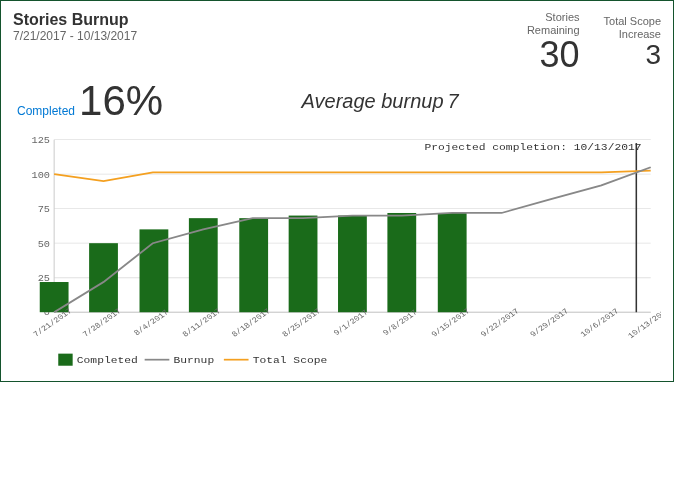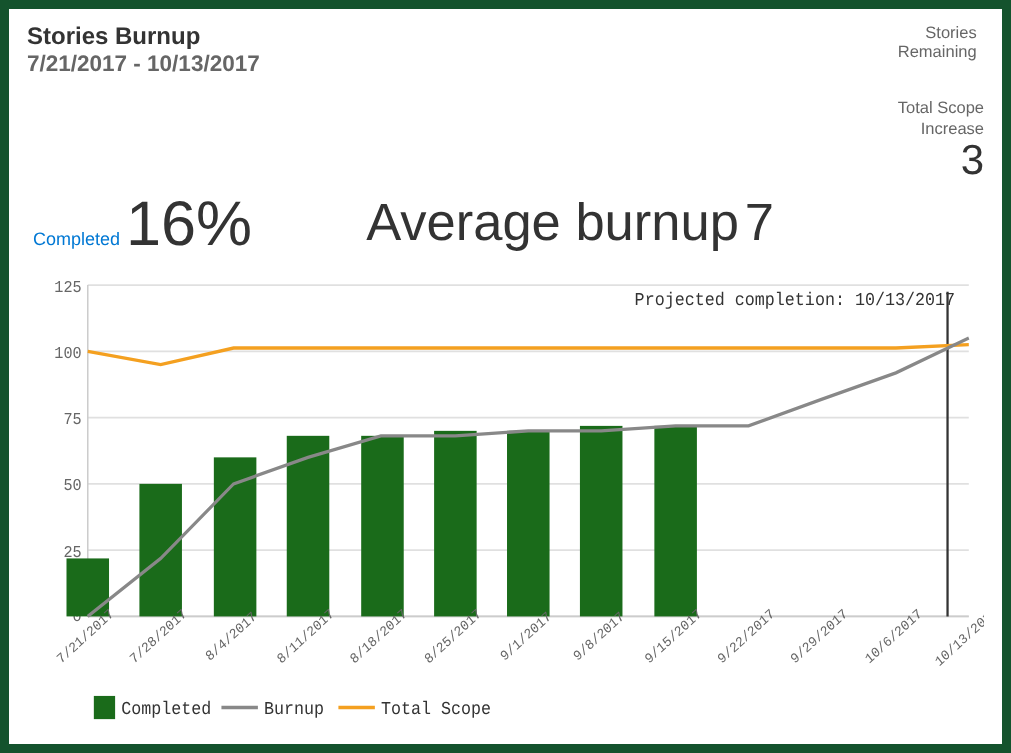--- a/index.html
+++ b/index.html
@@ -5,49 +5,47 @@
     * { box-sizing: border-box; margin: 0; padding: 0; }
     body {
       font-family: 'Segoe UI', Arial, sans-serif;
       background: #fff;
       width: 674px;
       height: 502px;
       overflow: hidden;
     }
     .container {
       width: 674px;
-      height: 502px;
-      border: 6px solid #14532d;
+      height: 382px;
+      border: 1px solid #14532d;
       background: #fff;
       display: flex;
       flex-direction: column;
       padding: 10px 12px 8px 12px;
     }
     .header {
       display: flex;
       justify-content: space-between;
       align-items: flex-start;
       margin-bottom: 4px;
     }
     .header-left {}
     .title {
       font-size: 16px;
       font-weight: 600;
       color: #333;
     }
     .date-range {
-      font-size: 15px;
+      font-size: 12px;
       color: #666;
-      font-weight: bold;
     }
     .header-right {
       display: flex;
       gap: 24px;
-      align-items: flex-start;
-      flex-direction: column;
+      align-items: center;
     }
     .stat-block {
       text-align: right;
     }
     .stat-label {
       font-size: 11px;
       color: #666;
       line-height: 1.2;
     }
     .stat-value {
@@ -81,38 +79,40 @@
     .metric-value-large {
       font-size: 42px;
       font-weight: 300;
       color: #333;
     }
     .metric-avg {
       font-size: 14px;
       color: #555;
     }
     .metric-avg span {
-      font-size: 35px;
-      font-weight: 300;
-      color: #333;
+      font-size: 20px;
+      font-weight: 300;
+      color: #333;
+      font-style: italic;
     }
   </style>
 </head>
 <body>
 
 <div class="container">
 
   <div class="header">
     <div class="header-left">
       <div class="title">Stories Burnup</div>
       <div class="date-range">7/21/2017 - 10/13/2017</div>
     </div>
     <div class="header-right">
       <div class="stat-block">
         <div class="stat-label">Stories<br>Remaining</div>
+        <div class="stat-value">30</div>
       </div>
       <div class="stat-block">
         <div class="stat-label">Total Scope<br>Increase</div>
         <div class="stat-value-small">3</div>
       </div>
     </div>
   </div>
 
   <div class="metrics-row">
     <div class="metric-completed">

